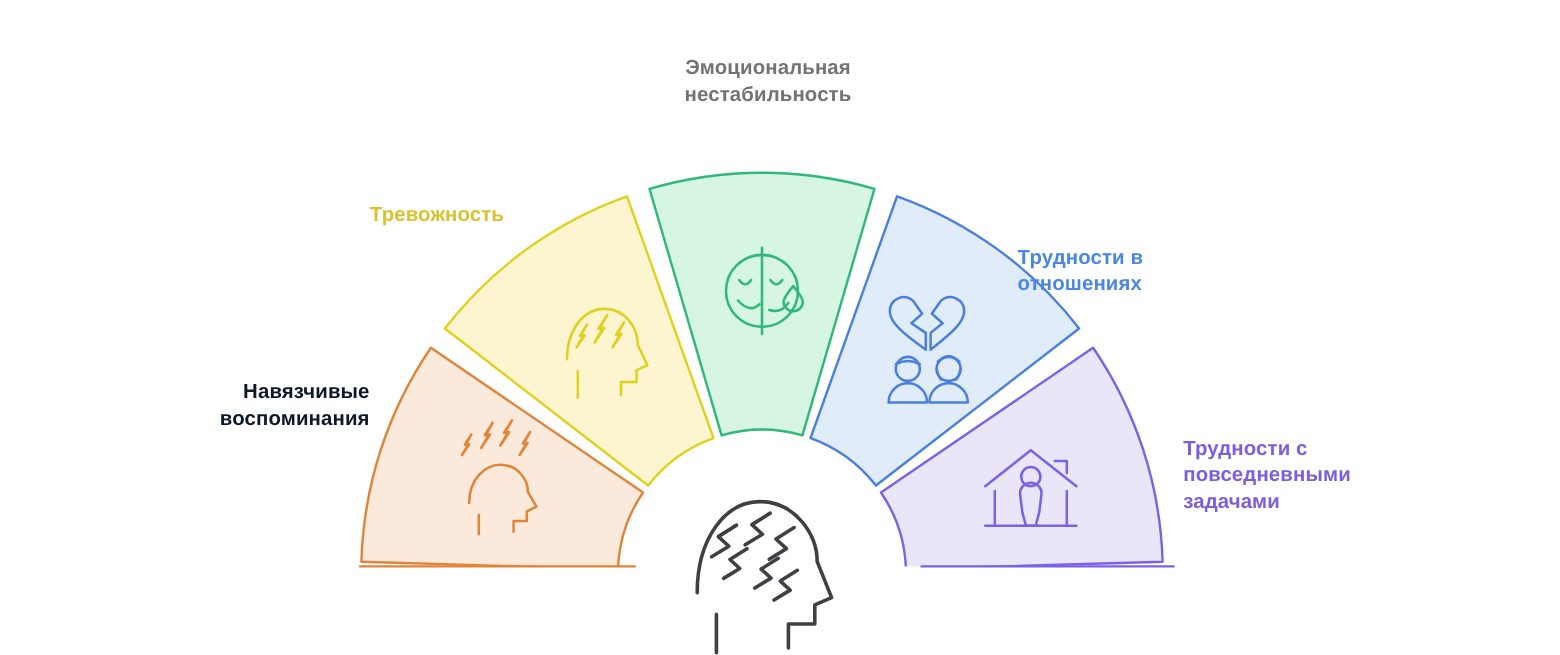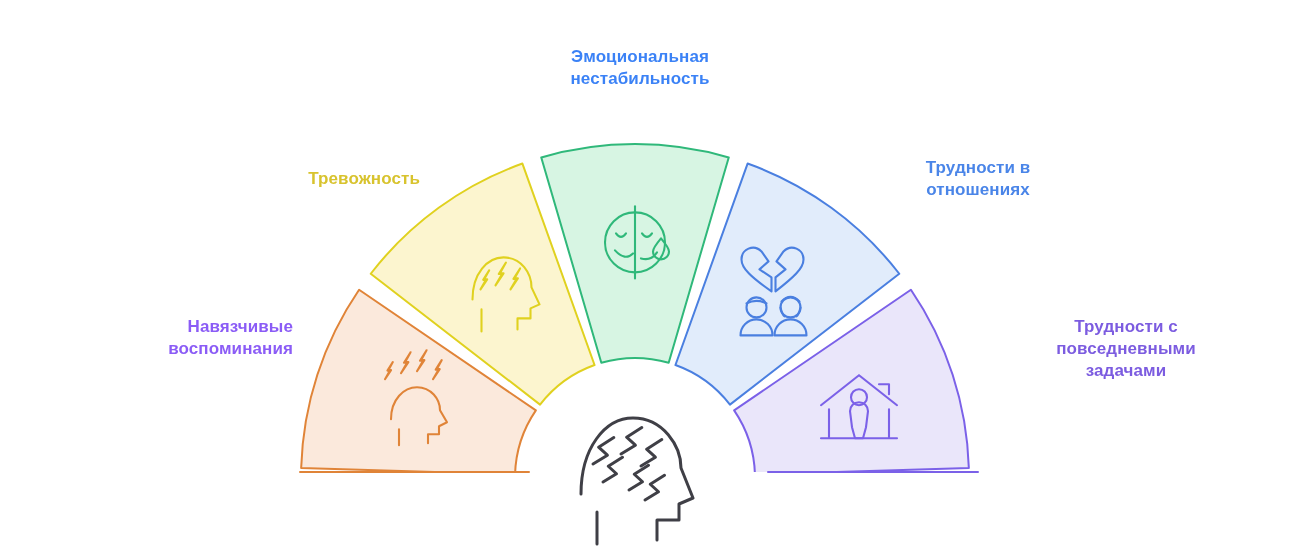--- a/index.html
+++ b/index.html
@@ -13,21 +13,21 @@
   #stage{position:absolute;left:0;top:0;width:1300px;height:546px;}
   .seg-label{
     position:absolute;
     font-weight:bold;
     font-size:17px;
     line-height:22px;
     letter-spacing:0.1px;
     white-space:pre-line;
   }
   .lbl-center{text-align:center;}
-  .lbl-right{text-align:center;}
+  .lbl-right{text-align:left;margin-top:47px;}
   .lbl-left{text-align:right;}
   svg{display:block;}
 </style>
 </head>
 <body>
 
 <div id="stage">
   <svg id="wheel" width="1300" height="546" viewBox="0 0 1300 546">
       <g>
         <path d="M 515.05 474.44 L 301.15 468.09 A 334 334 0 0 1 359.08 289.78 L 535.87 410.38 A 120 120 0 0 0 515.05 474.44 Z" fill="#fbe9dc" stroke="#e08438" stroke-width="2" stroke-linejoin="round"></path>
@@ -92,23 +92,23 @@
           <path d="M -46 24 C -46 -22 -22 -52 6 -52 C 36 -52 54 -24 54 -2 L 66 28 L 52 34 L 52 50 L 30 50 L 30 70 M -30 42 L -30 74"></path>
           <path d="M -34 -6 l 14.4 -8.8 l -8.8 -8 l 15.2 -9.6"></path>
           <path d="M -24 12 l 13.5 -8.25 l -8.25 -7.5 l 14.25 -9"></path>
           <path d="M -6 -16 l 14.4 -8.8 l -8.8 -8 l 15.2 -9.6"></path>
           <path d="M 2 20 l 13.5 -8.25 l -8.25 -7.5 l 14.25 -9"></path>
           <path d="M 14 -4 l 14.4 -8.8 l -8.8 -8 l 15.2 -9.6"></path>
           <path d="M 18 30 l 13.5 -8.25 l -8.25 -7.5 l 14.25 -9"></path>
         </g>
       </g>
     </svg>
-<div class="seg-label lbl-left" style="left: 15px; top: 316px; width: 278px; color: #8b5cf6;">Навязчивые
+<div class="seg-label lbl-left" style="left: 30px; top: 316px; width: 278px; color: #0f172a;">Навязчивые
 воспоминания</div>
     <div class="seg-label lbl-left" style="left: 140px; top: 168px; width: 280px; color: rgb(216, 195, 46);">Тревожность</div>
-    <div class="seg-label lbl-center" style="left: 520px; top: 46px; width: 240px; color: #3b82f6;">Эмоциональная
+    <div class="seg-label lbl-center" style="left: 520px; top: 46px; width: 240px; color: #737373;">Эмоциональная
 нестабильность</div>
     <div class="seg-label lbl-right" style="left: 848px; top: 157px; width: 260px; color: rgb(74, 133, 232);">Трудности в
 отношениях</div>
     <div class="seg-label lbl-right" style="left: 986px; top: 316px; width: 280px; color: rgb(124, 92, 224);">Трудности с
 повседневными
 задачами</div>
   </div>
 
 </body></html>

